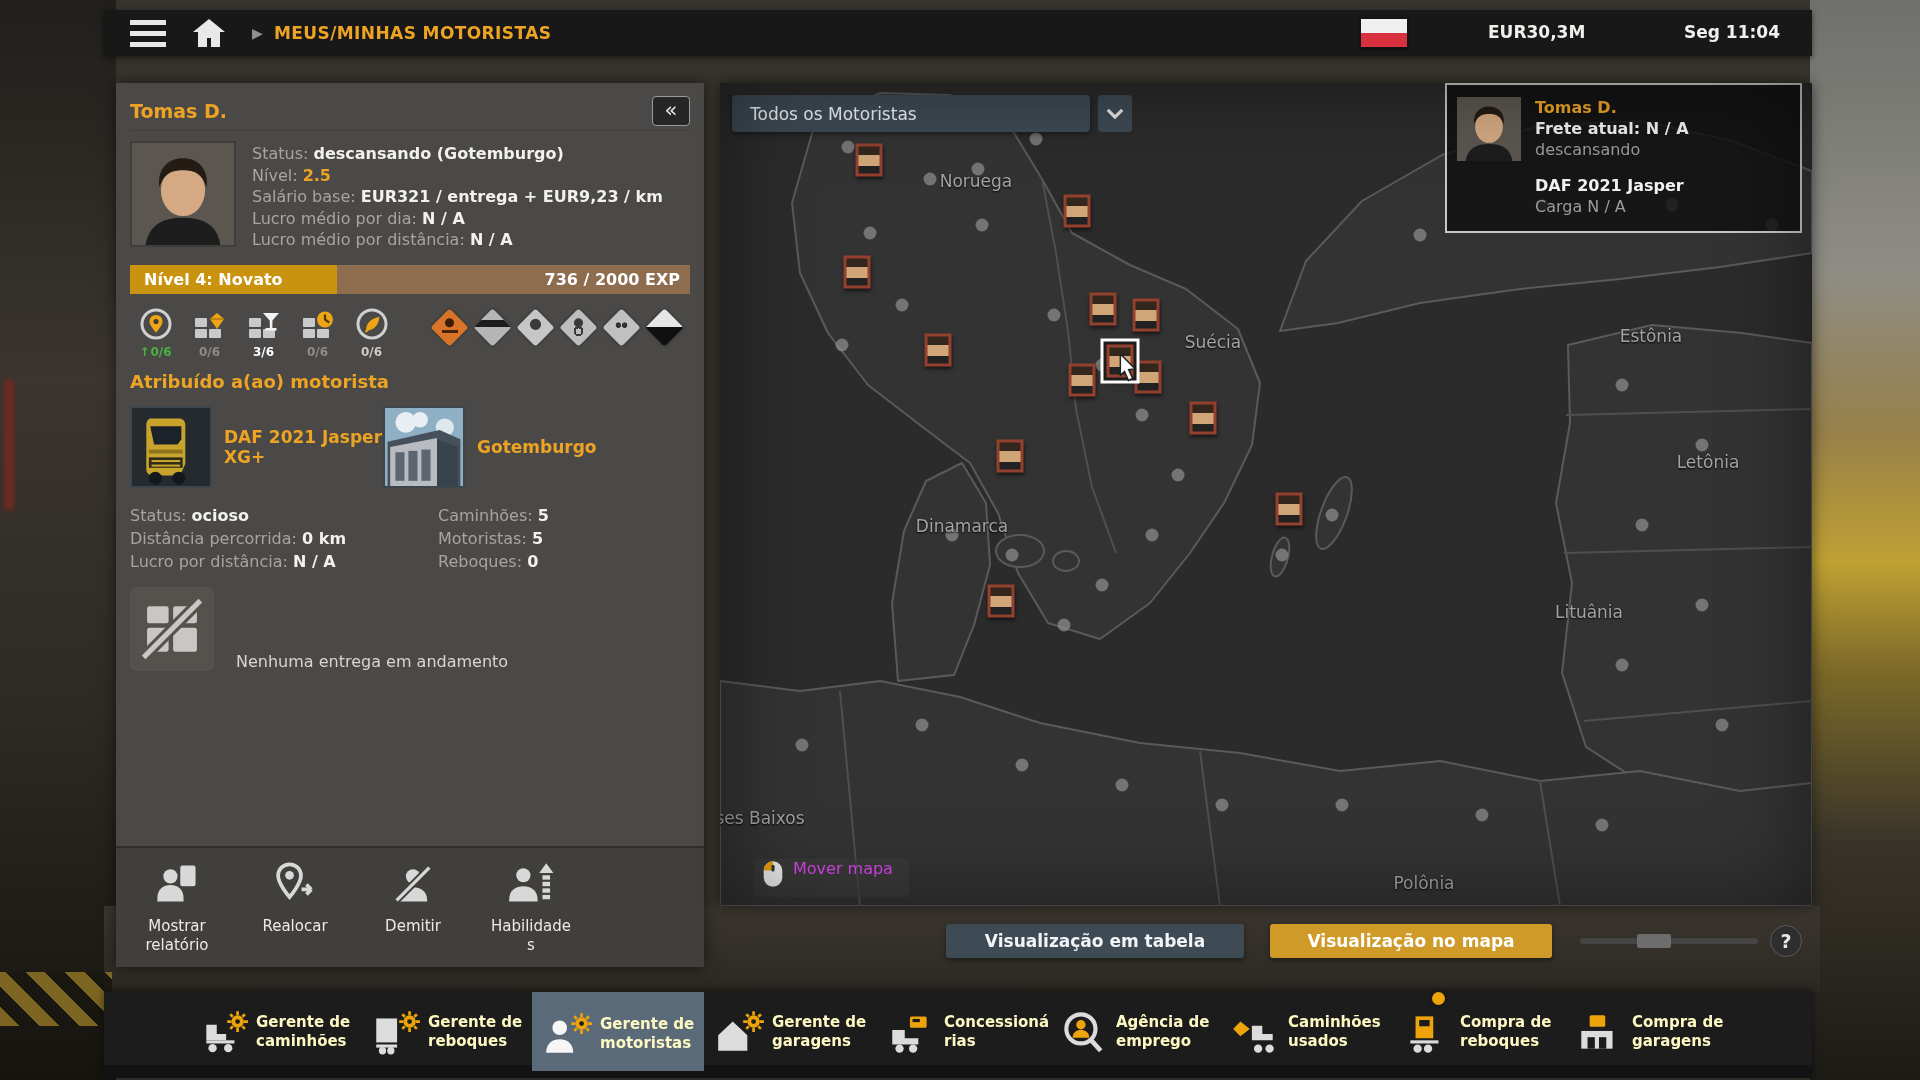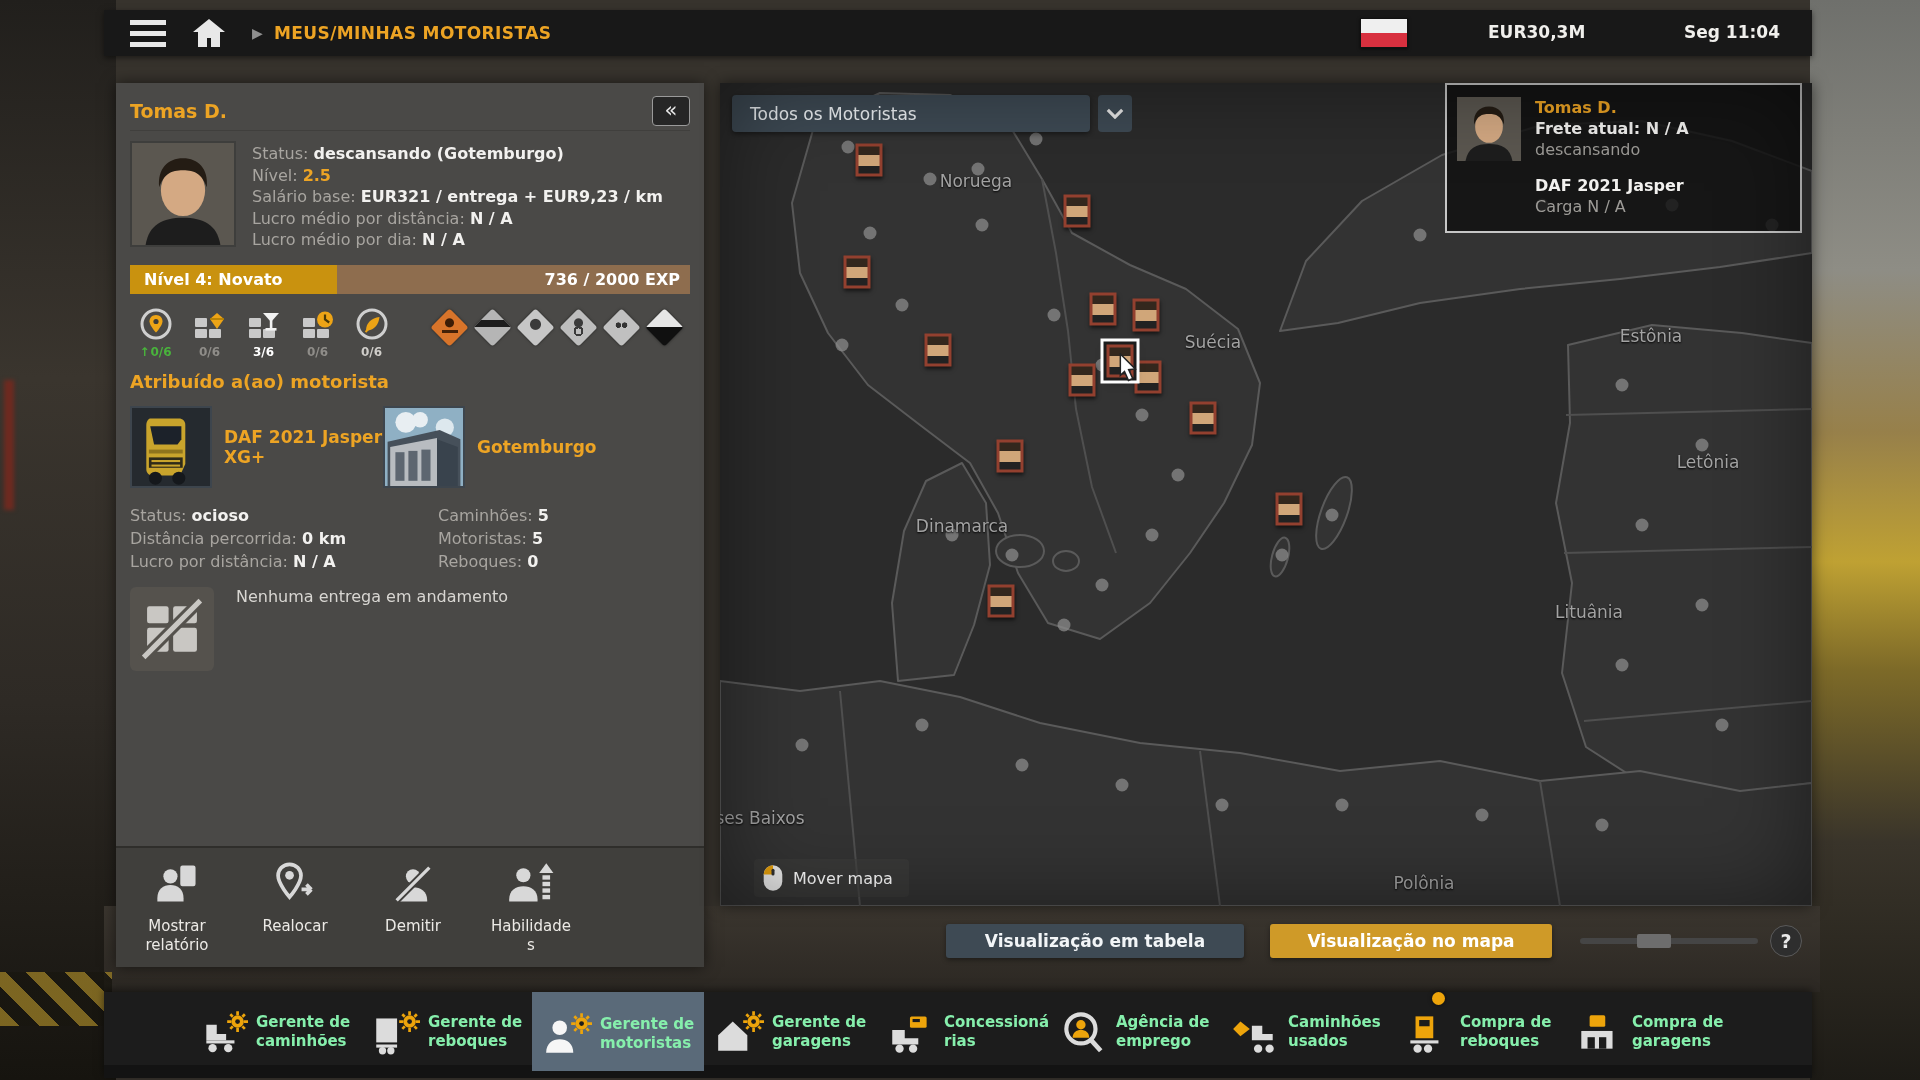--- a/index.html
+++ b/index.html
@@ -61,21 +61,21 @@
   .adr5 .g{background:radial-gradient(circle at 42% 44%,#333 0 2.5px,transparent 3px),radial-gradient(circle at 58% 44%,#333 0 2.5px,transparent 3px)}
   .adr6{background:linear-gradient(135deg,#e6e6e6 0 50%,#101010 50%)}
   .section-heading{color:#eda424;font-size:18px;font-weight:bold;margin-top:12px}
   .assigned-row{display:flex;margin-top:14px}
   .assigned-col{display:flex;align-items:center;cursor:pointer}
   .assigned-col1{width:253px}
   .thumb{width:82px;height:82px;border:2px solid #3d454d;flex:none;overflow:hidden;background:#23282c}
   .assigned-name{color:#eda424;font-weight:bold;font-size:17px;margin-left:12px}
   .stats-row{display:flex;margin-top:16px;font-size:16px;line-height:23px}
   .stats-col1{width:308px}.stats-col2{flex:1}
-  .job-row{display:flex;align-items:flex-start;margin-top:14px}
+  .job-row{display:flex;align-items:flex-end;margin-top:14px}
   .job-icon{width:84px;height:84px;background:#55524d;border-radius:6px;padding:8px;flex:none}
   .job-text{margin-left:22px;color:#d8d6d2;font-size:16px}
   .panel-footer{margin-top:auto;background:#403f3c;border-top:2px solid #2f2e2b;padding:12px 14px 12px;display:flex;gap:24px}
   .action-btn{width:94px;display:flex;flex-direction:column;align-items:center;color:#eceae6;font-size:15px;line-height:19px;text-align:center;cursor:pointer;background:none;border:none;font-family:inherit}
   .action-btn svg{width:48px;height:48px;margin-bottom:4px}
   .action-label{max-width:86px;overflow-wrap:break-word;word-break:break-word}
 
   
   .map{position:absolute;left:720px;top:83px;width:1092px;height:823px;background:#2b2b2b;overflow:hidden;box-shadow:0 0 14px rgba(0,0,0,.55)}
   .map::after{content:"";position:absolute;inset:0;box-shadow:inset 0 0 90px rgba(0,0,0,.45);pointer-events:none;z-index:7}
@@ -87,40 +87,40 @@
   .marker.selected{box-shadow:0 0 0 3px #1c1c1c,0 0 0 6px #fdfdfd,0 3px 8px rgba(0,0,0,.6);z-index:4}
   .map-dropdown{position:absolute;left:12px;top:12px;width:358px;height:37px;background:#3e4a54;border-radius:4px;display:flex;align-items:center;padding-left:18px;color:#eef2f5;font-size:17px;z-index:5;box-shadow:0 2px 5px rgba(0,0,0,.45);cursor:pointer}
   .dropdown-chevron{position:absolute;left:378px;top:12px;width:34px;height:37px;background:#3e4a54;border-radius:4px;display:flex;align-items:center;justify-content:center;z-index:5;cursor:pointer}
   .info-card{position:absolute;left:725px;top:0;width:357px;height:150px;border:2px solid #c6c6c6;background:rgba(16,16,16,.82);padding:12px 10px;display:flex;z-index:5}
   .card-avatar{width:64px;height:64px;flex:none;background:#2c2c2a;overflow:hidden}
   .card-text{margin-left:14px;font-size:16px;line-height:21px}
   .card-name{color:#eda424;font-weight:bold}
   .card-line{color:#f2f1ef;font-weight:bold}
   .card-sub{color:#9d9b97}
   .card-gap{height:15px}
-  .move-hint{position:absolute;left:34px;top:776px;height:38px;background:rgba(62,62,60,.55);border-radius:4px;display:flex;align-items:center;padding:0 16px 0 8px;color:#ffffff;font-size:16px;z-index:5}
+  .move-hint{position:absolute;left:34px;top:776px;height:38px;background:rgba(62,62,60,.55);border-radius:4px;display:flex;padding:0 16px 0 8px;color:#d946ef;font-size:16px;z-index:5}
   .move-hint svg{width:22px;height:30px;margin-right:9px}
   .cursor{position:absolute;width:26px;height:32px;z-index:6;pointer-events:none}
 
   
   .btn-table{position:absolute;left:946px;top:924px;width:298px;height:34px;background:#3e4a54;color:#f2f5f7;font-size:17px;font-weight:bold;display:flex;align-items:center;justify-content:center;border-radius:3px;cursor:pointer;box-shadow:0 2px 5px rgba(0,0,0,.4)}
   .btn-map{position:absolute;left:1270px;top:924px;width:282px;height:34px;background:#cf9a28;color:#fff;font-size:17px;font-weight:bold;display:flex;align-items:center;justify-content:center;border-radius:3px;cursor:pointer;box-shadow:0 2px 5px rgba(0,0,0,.4)}
   .zoom-slider{position:absolute;left:1580px;top:938px;width:178px;height:6px;background:#454545;border-radius:3px;cursor:pointer}
   .zoom-handle{position:absolute;left:32%;top:-4px;width:34px;height:14px;background:#6d6d6d;border-radius:2px}
   .help-btn{position:absolute;left:1770px;top:925px;width:32px;height:32px;border-radius:50%;background:#2e2e2e;color:#e9e9e9;font-size:19px;font-weight:bold;display:flex;align-items:center;justify-content:center;border:1px solid #5a5a5a;cursor:pointer}
 
   
   .bottom-nav{position:absolute;left:104px;top:992px;width:1708px;height:86px;background:#1c1c1c;box-shadow:0 -2px 8px rgba(0,0,0,.5)}
   .nav-strip{position:absolute;bottom:0;left:0;right:0;height:13px;background:#131313}
   .nav-items{position:relative;display:flex;padding-left:84px;height:75px;z-index:1}
   .nav-item{width:172px;display:flex;align-items:center;padding:4px 6px 0 10px;position:relative;cursor:pointer}
   .nav-item.selected{background:#5a6a79;height:79px}
   .nav-icon{width:50px;height:46px;flex:none}
   .nav-icon svg{width:50px;height:46px}
-  .nav-label{margin-left:8px;color:#86efac;font-size:15px;line-height:19px;font-weight:bold}
+  .nav-label{margin-left:8px;color:#fef9c3;font-size:15px;line-height:19px;font-weight:bold}
   .nav-badge{position:absolute;left:40px;top:0;width:13px;height:13px;border-radius:50%;background:#eda40b;box-shadow:0 0 4px rgba(0,0,0,.6)}
 </style>
 </head>
 <body>
 
 <div class="bg-left"></div>
 <div class="bg-red"></div>
 <div class="bg-right"></div>
 <div class="floor"></div>
 <div class="hazard"></div>
@@ -155,22 +155,22 @@
           <rect width="60" height="60" fill="#5b5750"></rect>
           <ellipse cx="30" cy="28" rx="13" ry="15" fill="#d4a983"></ellipse>
           <path d="M16 26c-1-11 5-17 14-17s15 6 14 17c-3-8-7-10-14-10s-11 2-14 10z" fill="#241c14"></path>
           <path d="M8 60c2-12 10-16 22-16s20 4 22 16z" fill="#1d1d1d"></path>
         </svg>
       </div>
       <div class="info-lines" id="info-lines">
           <div class="info-line"><span class="lbl">Status: </span><span class="val">descansando (Gotemburgo)</span></div>
           <div class="info-line"><span class="lbl">Nível: </span><span class="val accent">2.5</span></div>
           <div class="info-line"><span class="lbl">Salário base: </span><span class="val">EUR321 / entrega + EUR9,23 / km</span></div>
+          <div class="info-line"><span class="lbl">Lucro médio por dia: </span><span class="val">N / A</span></div>
           <div class="info-line"><span class="lbl">Lucro médio por distância: </span><span class="val">N / A</span></div>
-          <div class="info-line"><span class="lbl">Lucro médio por dia: </span><span class="val">N / A</span></div>
         </div>
     </div>
 
     <div class="exp-bar">
       <div class="exp-fill" id="exp-fill" style="width: 37%;"></div>
       <div class="exp-label">Nível 4: Novato</div>
       <div class="exp-progress">736 / 2000 EXP</div>
     </div>
 
     <div class="skills-row">

